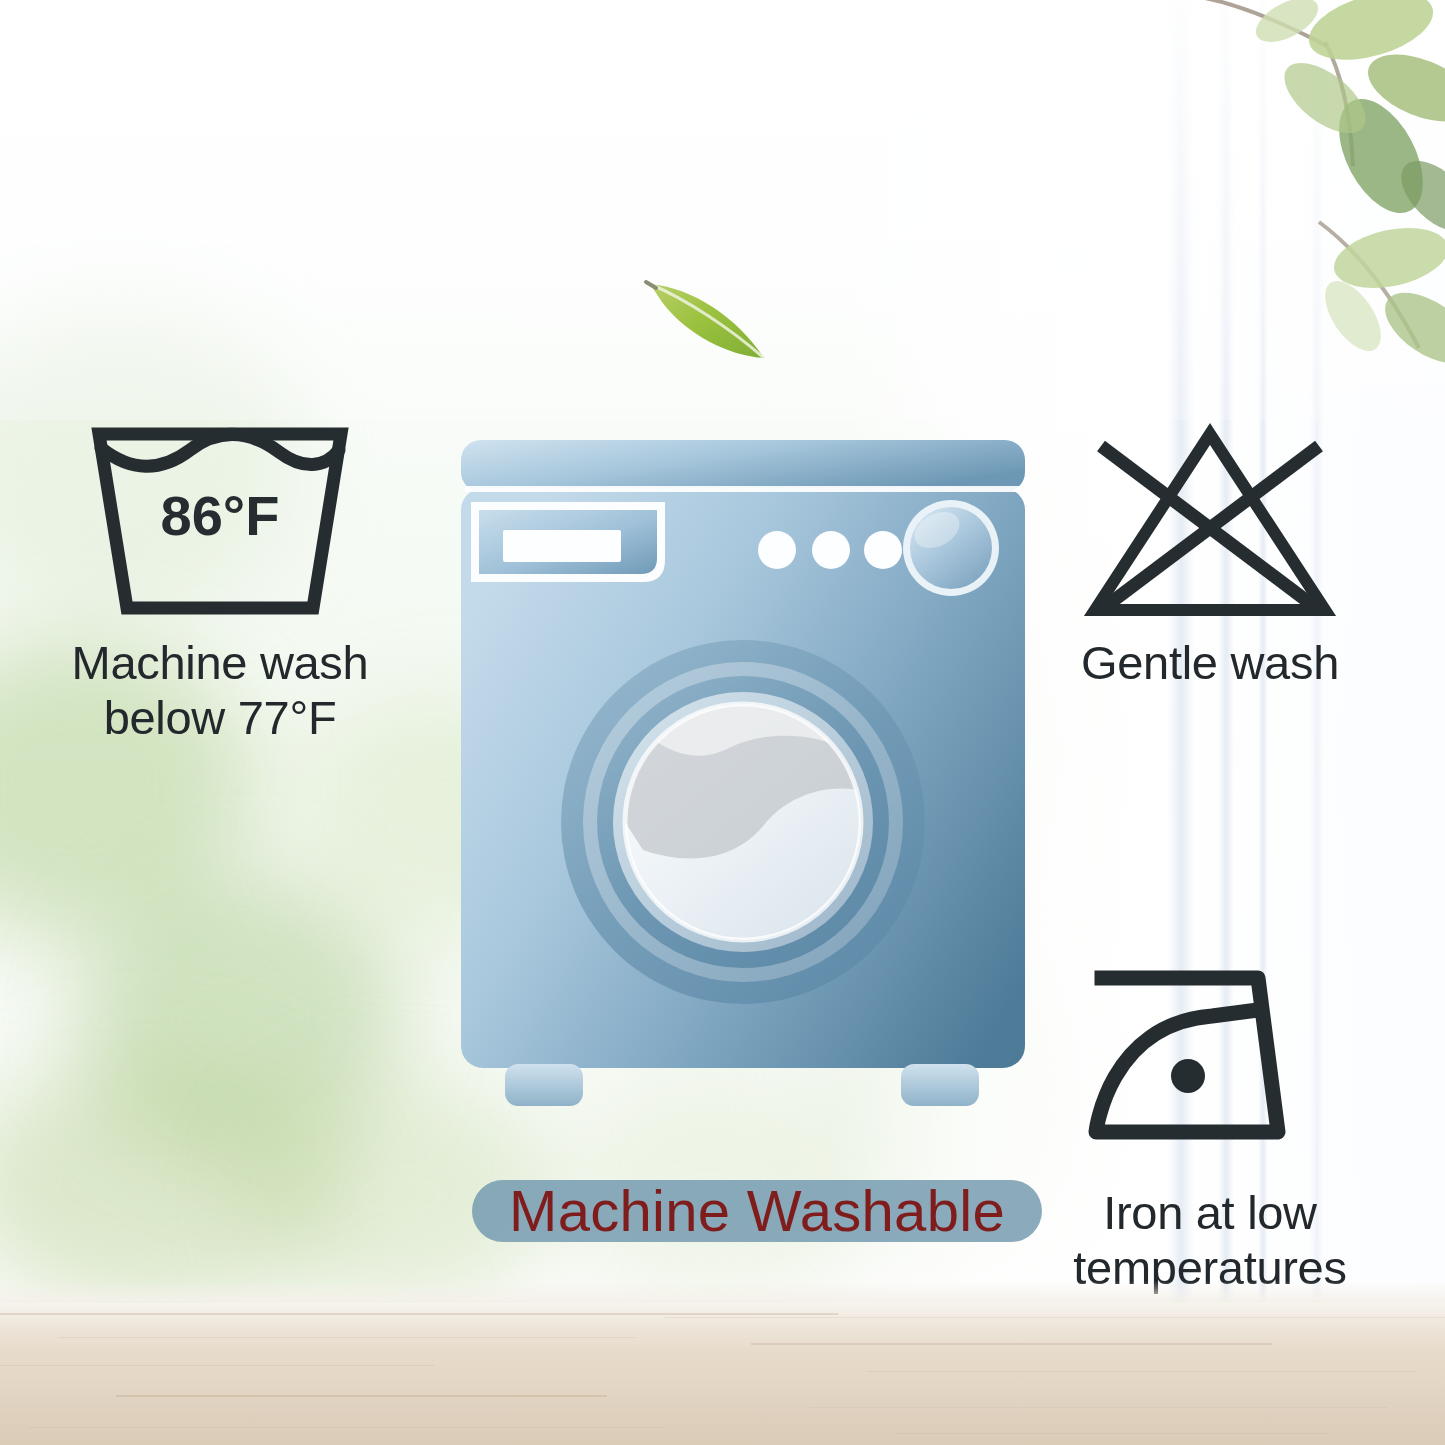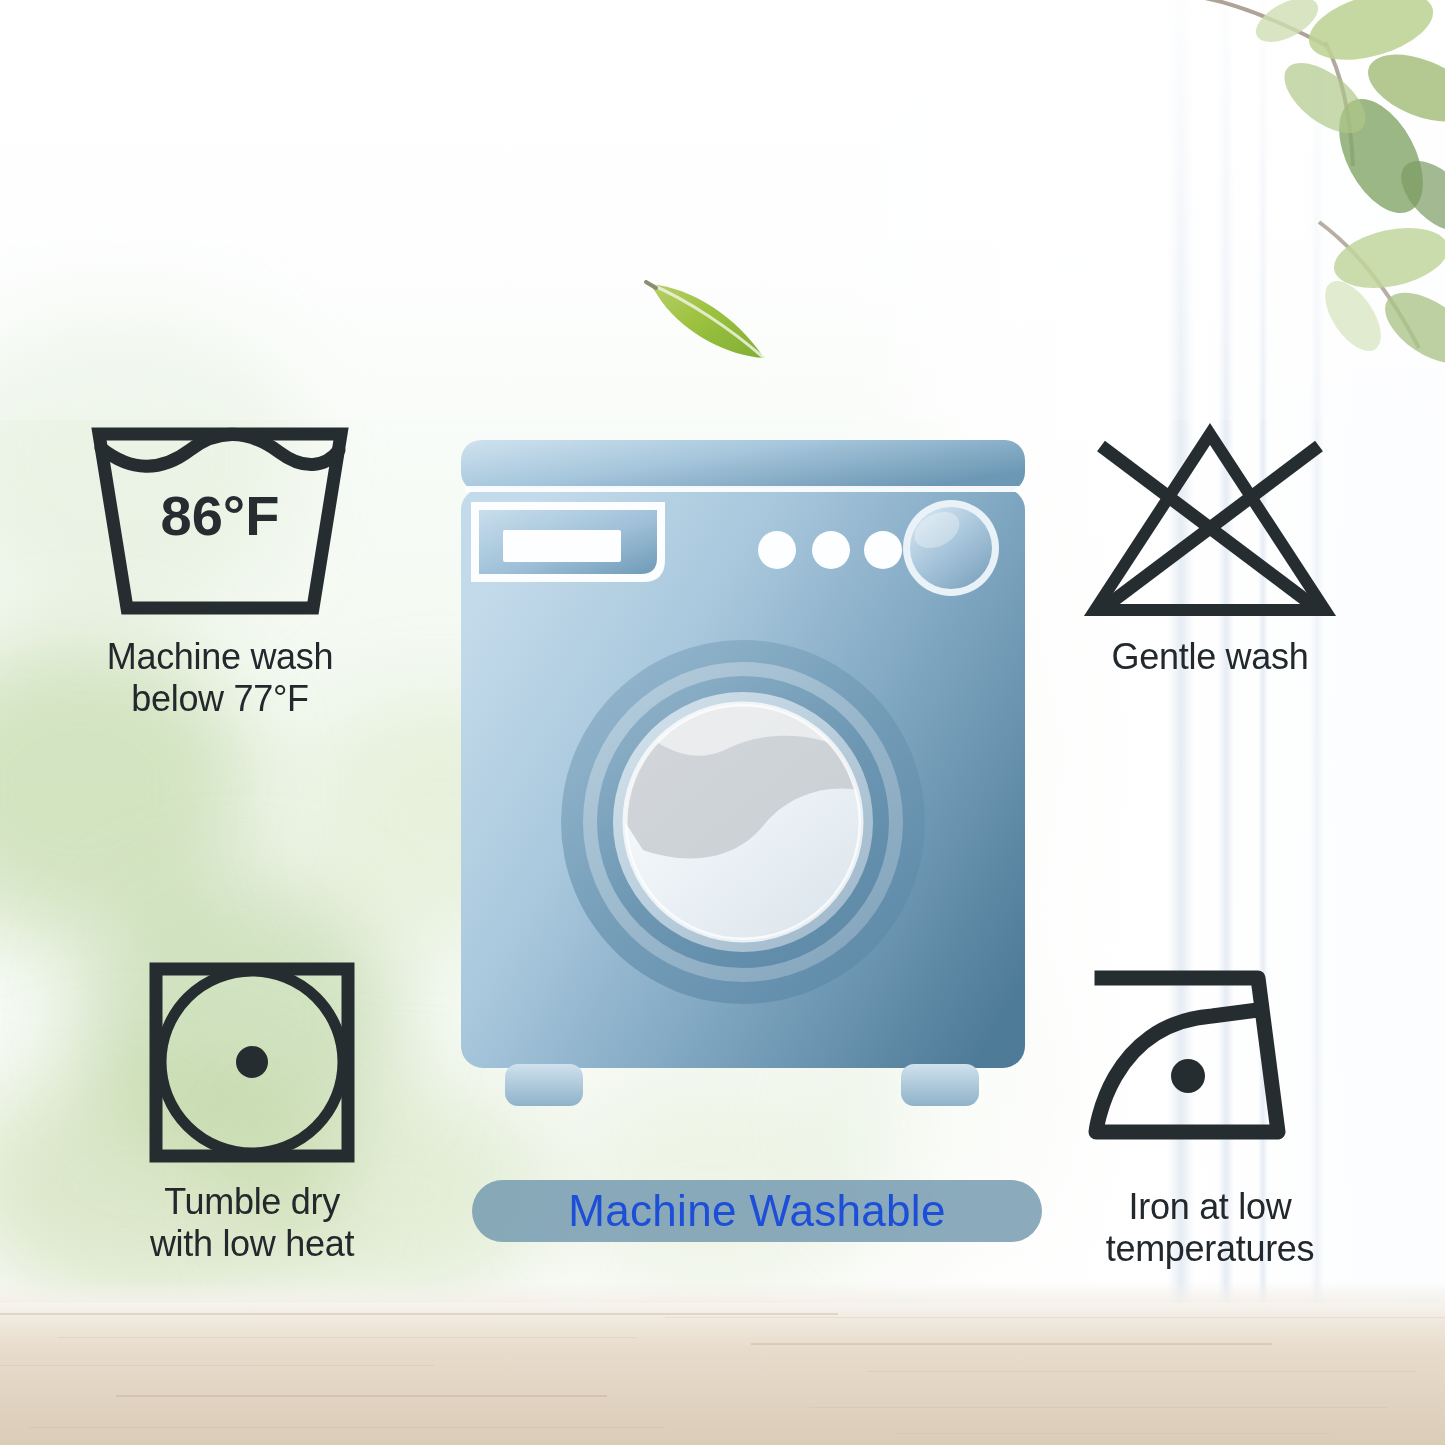--- a/index.html
+++ b/index.html
@@ -124,21 +124,21 @@
     flex-direction: column;
     align-items: center;
   }
   .cell-icon {
     display: block;
   }
   .cell-label {
     margin-top: 16px;
     text-align: center;
     color: #22282c;
-    font-size: 36px;
+    font-size: 47px;
     line-height: 1.17;
     letter-spacing: -0.3px;
   }
   .cell-label .ln { display: block; white-space: nowrap; }
 
   .cell-wash   { left: 10px;   top: 420px; }
   .cell-bleach { left: 1000px; top: 420px; }
   .cell-dry    { left: 42px;   top: 960px; }
   .cell-iron   { left: 1000px; top: 960px; gap: 20px; }
 
@@ -158,22 +158,22 @@
     top: 1180px;
     width: 570px;
     height: 62px;
     border-radius: 31px;
     background: rgba(114,153,175,0.82);
     display: flex;
     align-items: center;
     justify-content: center;
   }
   .badge-text {
-    color: #1d4ed8;
-    font-size: 44px;
+    color: #7f1d1d;
+    font-size: 58px;
     letter-spacing: 0.3px;
     line-height: 1;
     white-space: nowrap;
   }
 
   
   .leaf-float {
     position: absolute;
     left: 640px;
     top: 272px;
@@ -269,31 +269,20 @@
     <svg class="cell-icon" width="262" height="200" viewBox="0 0 262 200">
       <path d="M131 14 L246 190 L16 190 Z" fill="none" stroke="#262d31" stroke-width="12" stroke-linejoin="miter"></path>
       <path d="M22 26 L240 190" stroke="#262d31" stroke-width="13" stroke-linecap="butt"></path>
       <path d="M240 26 L22 190" stroke="#262d31" stroke-width="13" stroke-linecap="butt"></path>
     </svg>
     <div class="cell-label">
       <span class="ln">Gentle wash</span>
     </div>
   </div>
 
-  <div class="cell cell-dry">
-    <svg class="cell-icon" width="210" height="205" viewBox="0 0 210 205">
-      <rect x="9" y="9" width="192" height="187" fill="none" stroke="#262d31" stroke-width="13"></rect>
-      <circle cx="105" cy="102" r="91" fill="none" stroke="#262d31" stroke-width="11"></circle>
-      <circle cx="105" cy="102" r="16" fill="#262d31"></circle>
-    </svg>
-    <div class="cell-label">
-      <span class="ln">Tumble dry</span>
-      <span class="ln">with low heat</span>
-    </div>
-  </div>
 
   <div class="cell cell-iron">
     <svg class="cell-icon" width="256" height="190" viewBox="0 0 256 190">
       <path d="M20 18 L176 18 L196 172 L14 172 C14 172 26 64 130 56 L176 50" fill="none" stroke="#262d31" stroke-width="15" stroke-linejoin="round" stroke-linecap="square"></path>
       <circle cx="106" cy="116" r="17" fill="#262d31"></circle>
     </svg>
     <div class="cell-label">
       <span class="ln">Iron at low</span>
       <span class="ln">temperatures</span>
     </div>

